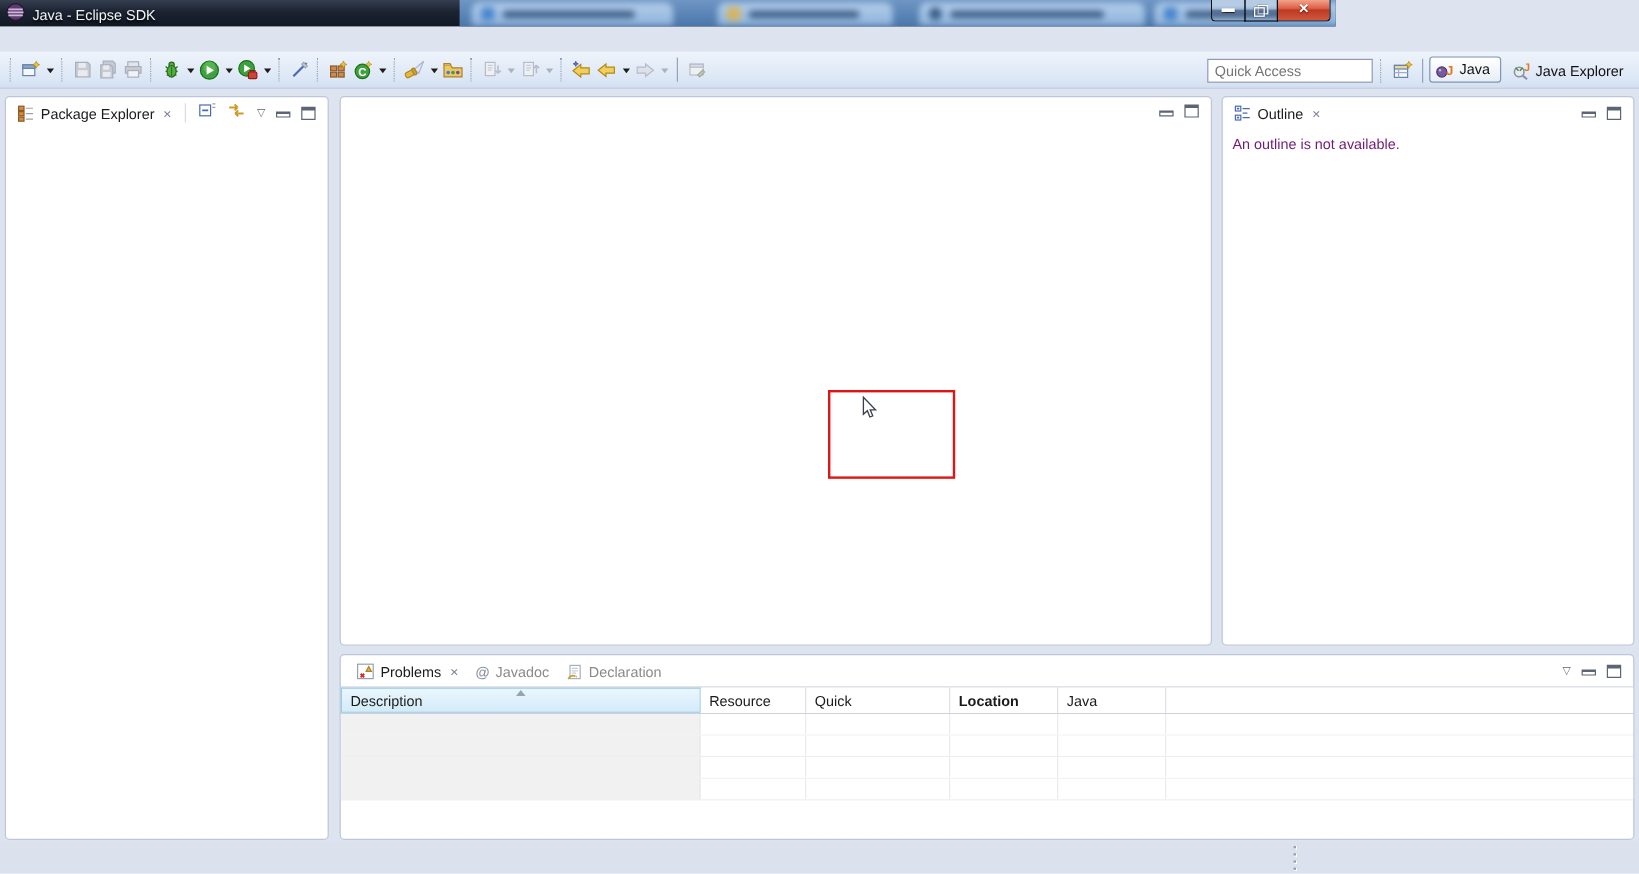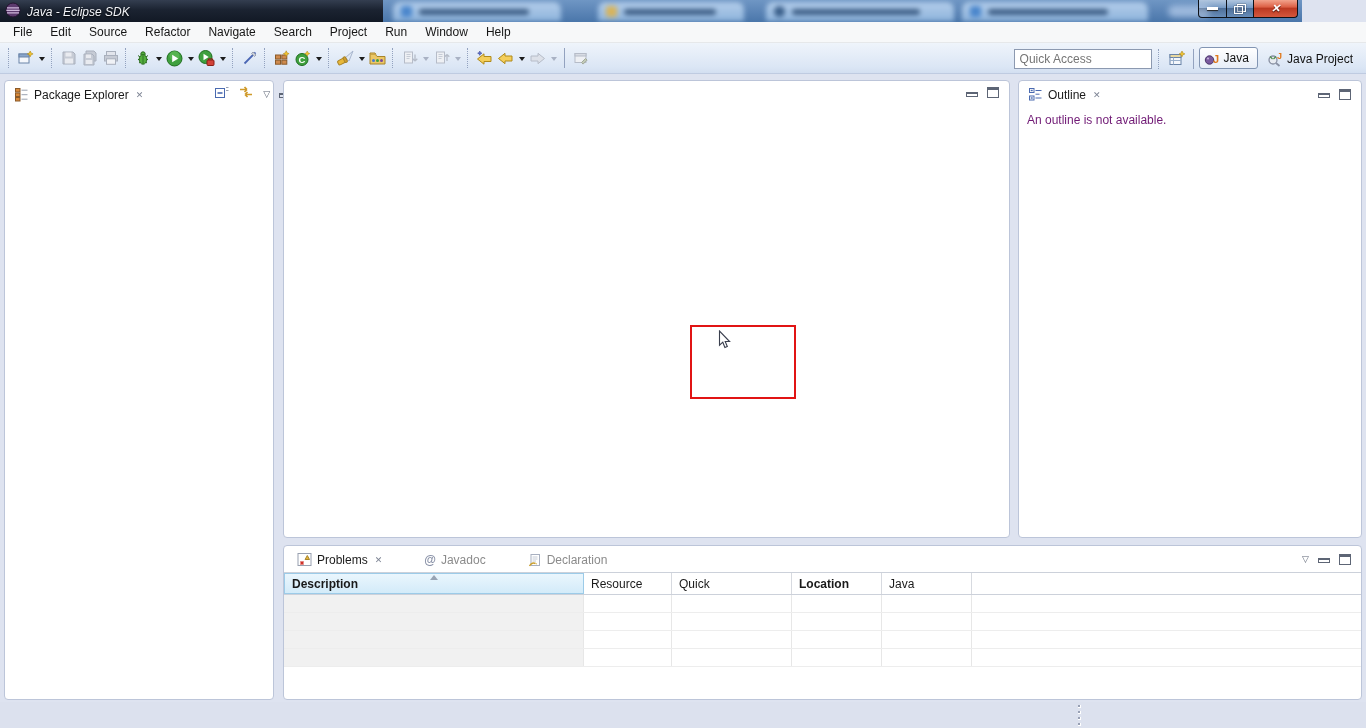--- a/index.html
+++ b/index.html
@@ -1,22 +1,22 @@
 <!DOCTYPE html>
 <html><head>
 <meta charset="utf-8">
 <style>
   * { margin:0; padding:0; box-sizing:border-box; }
   html,body { width:1366px; height:728px; overflow:hidden; }
   body { font-family:"Liberation Sans", sans-serif; }
   .screen { position:relative; width:1366px; height:728px; background:#dee3f0; overflow:hidden; }
 
   
-  .titlebar { position:absolute; left:0; top:0; width:1302px; height:22px;
-    background:linear-gradient(#343e50,#1b2331 45%,#121925); overflow:hidden;font-style:italic; }
+  .titlebar { position:absolute; left:0; top:0; width:1113px; height:22px;
+    background:linear-gradient(#343e50,#1b2331 45%,#121925); overflow:hidden; }
   .title-left { position:absolute; left:5px; top:2px; display:flex; align-items:center; gap:6px; z-index:3; }
   .title-text { color:#f2f4f8; font-size:12px; text-shadow:0 1px 2px #000; white-space:nowrap; }
   .bgstrip { position:absolute; left:383px; top:0; width:983px; height:22px;
     background:linear-gradient(#6f96c4,#4a76aa); }
   .bgtab { position:absolute; top:2px; height:19px; border-radius:7px 7px 0 0;
     background:linear-gradient(#b3cdea,#8fb4dc); filter:blur(2.5px); }
   .bgtab .fav { position:absolute; left:8px; top:4px; width:11px; height:11px; border-radius:2px; background:#4a86cc; }
   .bgtab .txt { position:absolute; left:26px; top:7px; height:6px; border-radius:3px; background:#3c5d85; }
   .bgblob { position:absolute; top:5px; width:42px; height:12px; border-radius:6px; background:#9db9dd; filter:blur(3px); }
   .win-controls { position:absolute; right:4px; top:0; display:flex; z-index:5; }
@@ -53,21 +53,21 @@
   .caret.dis { border-top-color:#a9b2c4; }
   .toolbar-right { margin-left:auto; display:flex; align-items:flex-end; }
   .qa-input { width:138px; height:20px; border:1px solid #8c99b0; background:#fff; font-size:12px;
     padding:1px 5px; color:#444; font-family:"Liberation Sans",sans-serif; }
   .persp { display:flex; align-items:center; gap:4px; font-size:12px; color:#111; padding:2px 5px; }
   .persp.active { border:1px solid #8295b3; border-radius:3px;
     background:linear-gradient(#ffffff,#e7edf7); padding:2px 8px 2px 4px; }
 
   
   .panel { position:absolute; background:#fff; border:1px solid #bcc5d9; border-radius:4px; }
-  .phead { height:26px; display:flex; align-items:center; padding-left:2px;gap:28px; }
+  .phead { height:26px; display:flex; align-items:center; padding-left:2px; }
   .vtab { display:flex; align-items:center; gap:5px; font-size:12px; color:#1a1a1a; padding:5px 7px 4px 7px; white-space:nowrap; }
   .vtab.inactive { color:#8b8b8b; }
   .tab-x { font-size:9px; color:#7d8494; margin-left:2px; cursor:default; }
   .head-tools { margin-left:auto; display:flex; align-items:center; gap:9px; padding-right:10px; }
   .g-tri { font-size:9px; color:#5d6575; line-height:1; }
   .g-min { width:12px; height:5px; border:1px solid #5d6575; border-top:2px solid #5d6575; margin-top:3px; }
   .g-max { width:12px; height:11px; border:1px solid #5d6575; border-top:3px solid #5d6575; }
   .hsep { width:1px; height:16px; background:#d6dbe6; margin:0 4px; }
 
   
@@ -81,21 +81,21 @@
   .cursor { position:absolute; left:434px; top:249px; }
 
   
   .items-count { font-size:11px; color:#1a1a1a; padding:3px 0 3px 8px; }
   .tbl { border-top:1px solid #ccd1da; }
   .thead { display:flex; height:22px; border-bottom:1px solid #ccd1da; font-size:12px; color:#1a1a1a; }
   .th { display:flex; align-items:center; padding-left:7px; border-right:1px solid #d7dae0; background:#fff; position:relative; }
   .th.sorted { background:linear-gradient(#eaf6fd,#d3ebf9); border:1px solid #9ccbe8; }
   .sort-arrow { position:absolute; top:1px; left:50%; margin-left:-4px; width:0; height:0;
     border:4px solid transparent; border-bottom:5px solid #98a4b4; border-top:none; }
-  .w-desc { width:300px;font-weight:bold; } .w-res { width:88px; } .w-path { width:120px; } .w-loc { width:90px;font-weight:bold; } .w-type { width:90px; }
+  .w-desc { width:300px; } .w-res { width:88px; } .w-path { width:120px; } .w-loc { width:90px;font-weight:bold; } .w-type { width:90px; }
   .w-fill { flex:1; border-right:none; }
   .trow { display:flex; height:18px; border-bottom:1px solid #ededed; }
   .td { border-right:1px solid #e7e7e7; height:100%; background:#fff; }
   .td.desc { background:#f1f1f1; }
   .td.fill { flex:1; border-right:none; }
 
   
   .statusbar { position:absolute; left:0; top:702px; width:1366px; height:26px; background:#dce1ee; }
   .grip { position:absolute; left:1078px; top:3px; display:flex; flex-direction:column; gap:3px; }
   .grip i { width:3px; height:3px; background:#98a0b4; border-right:1px solid #fff; border-bottom:1px solid #fff; }
@@ -144,32 +144,20 @@
             <i class="t"></i>
             <i class="b"></i>
           </span>
         </div>
       <div class="winbtn cls">
           <span class="glyph-x">✕</span>
         </div>
     </div>
   </div>
 
-  <div class="menubar">
-    <span class="menu-item">File</span>
-    <span class="menu-item">Edit</span>
-    <span class="menu-item">Source</span>
-    <span class="menu-item">Refactor</span>
-    <span class="menu-item">Navigate</span>
-    <span class="menu-item">Search</span>
-    <span class="menu-item">Project</span>
-    <span class="menu-item">Run</span>
-    <span class="menu-item">Window</span>
-    <span class="menu-item">Help</span>
-  </div>
 
   <div class="toolbar">
     <span class="tsep"></span>
     <div class="tgroup">
       <div class="tbtn">
         <svg width="16" height="16" viewBox="0 0 16 16">
             <rect x="1" y="4" width="10" height="9" fill="#f4f7fc" stroke="#6a84a8"></rect>
             <rect x="1" y="4" width="10" height="3" fill="#8aa6cc" stroke="#6a84a8"></rect>
             <path d="M12.2 1l.9 2 2 .9-2 .9-.9 2-.9-2-2-.9 2-.9z" fill="#f2c430" stroke="#b08a1a" stroke-width=".6"></path>
           </svg>
@@ -372,21 +360,21 @@
           </svg>
         <span>Java</span>
       </div>
       <div class="persp" style="margin-left:4px;">
         <svg width="16" height="16" viewBox="0 0 16 16">
             <circle cx="6" cy="9" r="4" fill="#e8ecf2" stroke="#8a92a4" stroke-width="1.3"></circle>
             <path d="M9 12l3.5 3" stroke="#8a92a4" stroke-width="1.8"></path>
             <path d="M3 5.5L5.5 8M9 5.5L6.5 8" stroke="#4a8a4a" stroke-width="1.2"></path>
             <text x="12.5" y="8" font-size="9" font-weight="bold" fill="#e07a1e" text-anchor="middle" font-family="Liberation Sans, sans-serif">J</text>
           </svg>
-        <span>Java Project</span>
+        <span>Java Explorer</span>
       </div>
     </div>
   </div>
 
   <div class="panel pkg">
     <div class="phead">
       <div class="vtab">
         <svg width="15" height="15" viewBox="0 0 15 15">
             <rect x="1.5" y="1.5" width="4.5" height="3.5" fill="#d98a3a" stroke="#8a5a2a"></rect>
             <rect x="1.5" y="6" width="4.5" height="3.5" fill="#d98a3a" stroke="#8a5a2a"></rect>

